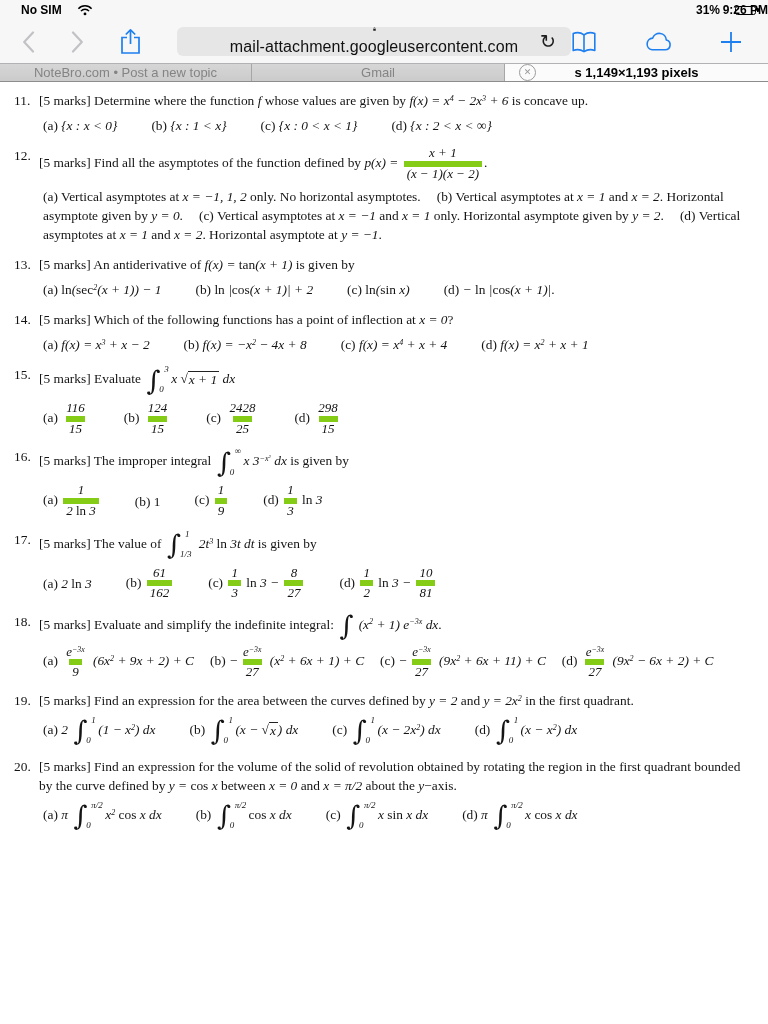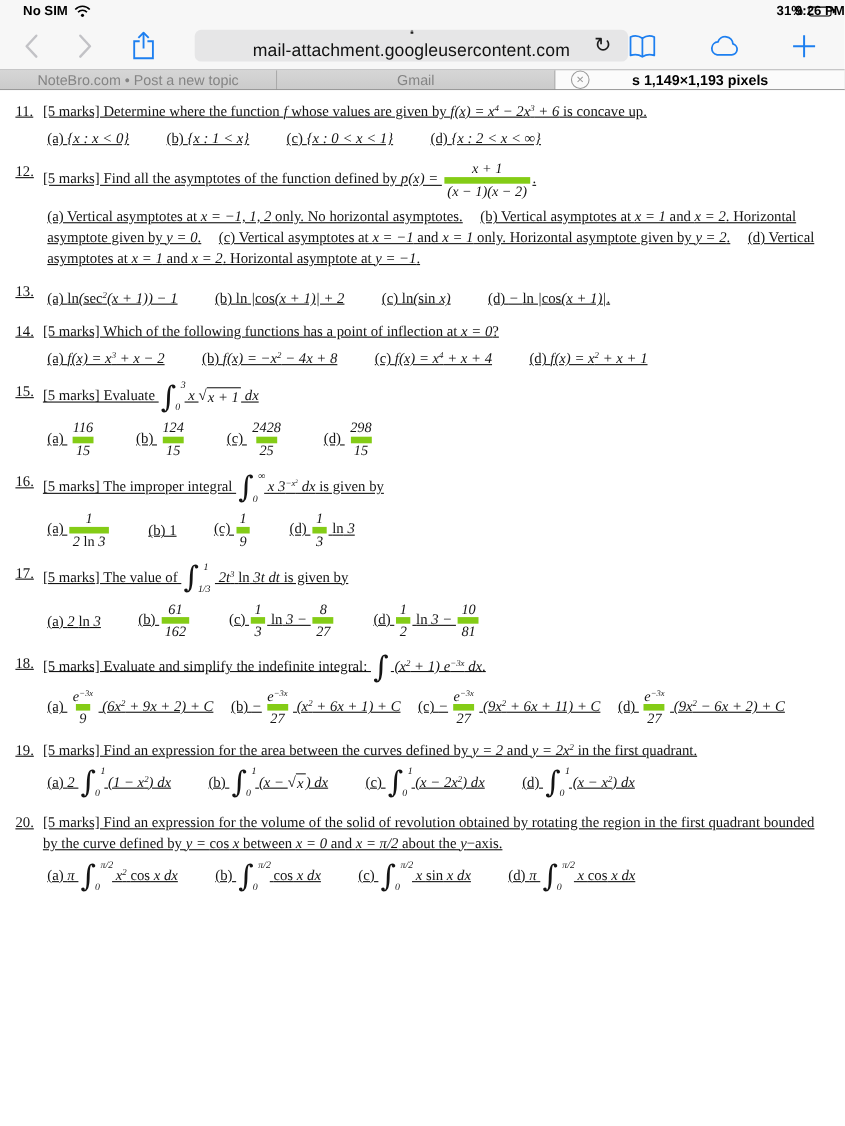--- a/index.html
+++ b/index.html
@@ -2,21 +2,21 @@
 <html><head>
 <meta charset="utf-8">
 <style>
   * { box-sizing: border-box; }
   html,body { margin:0; padding:0; width:768px; height:1024px; overflow:hidden; background:#fff; }
   body { font-family:"Liberation Sans","DejaVu Sans",sans-serif; -webkit-font-smoothing:antialiased; }
 
   
   .status-bar { height:20px; background:#f7f7f7; display:flex; align-items:center;
     justify-content:space-between; padding:0 9px; font-size:12px; color:#000; position:relative; }
-  .sb-left, .sb-right { display:flex; align-items:center; gap:5px; font-weight:600;padding-left:12px; }
+  .sb-left, .sb-right { display:flex; align-items:center; gap:15px; font-weight:600;padding-left:12px; }
   .sb-time { position:absolute; left:0; right:0; text-align:right; font-weight:700; }
   .wifi-svg { display:inline-block; }
   .battery { display:inline-flex; align-items:center; }
   .batt-body { width:21px; height:9px; border:1px solid #000; border-radius:2.5px; padding:1px; }
   .batt-fill { height:100%; background:#000; border-radius:1px; }
   .batt-nub { width:2px; height:4px; background:#000; border-radius:0 1px 1px 0; margin-left:1px; }
 
   
   .nav-bar { height:44px; background:#f7f7f7; border-bottom:1px solid #b2b2b4;
     display:flex; align-items:center; padding:0 22px; }
@@ -35,21 +35,21 @@
   .tab { display:flex; align-items:center; justify-content:center; font-size:13px; color:#848484;
     border-right:1px solid #a6a6a6; background:linear-gradient(#d6d6d6,#cbcbcb); position:relative; }
   .tab-1 { width:252px; } .tab-2 { width:253px; } .tab-3 { flex:1; border-right:none; }
   .tab.active { background:#fbfbfb; color:#000; font-weight:700; }
   .tab-close { position:absolute; left:14px; width:17px; height:17px; border:1px solid #9a9a9a;
     border-radius:50%; color:#9a9a9a; font-size:9px; line-height:15px; text-align:center; font-weight:400; }
 
   
   .content { height:928px; background:#fff; overflow:hidden; padding:9px 13px 0 14px;
     font-family:"Liberation Serif","DejaVu Serif",serif; font-size:13.4px; color:#141414; line-height:1.42; }
-  .question { display:flex; margin-bottom:11px;text-decoration:underline; }
+  .question { display:flex; margin-bottom:11px; }
   .qnum { min-width:25px; flex:none; }
   .qbody { flex:1; }
   .opts-row { display:flex; flex-wrap:wrap; align-items:center; column-gap:34px; row-gap:3px; margin-top:6px; padding-left:4px; }
   .opts-flow { margin-top:6px; padding-left:4px; }
   .optgap { display:inline-block; width:16px; }
   .mi { font-style:italic; }
   .up { font-style:normal; }
   sup, sub { font-size:0.6em; line-height:0; }
   sup { vertical-align:0.55em; }
   .frac { display:inline-flex; flex-direction:column; align-items:center; vertical-align:middle;
@@ -170,20 +170,21 @@
           <div class="qtext"><span>[5 marks] Find all the asymptotes of the function defined by </span><span class="mi">p(x) = </span><span class="frac">
               <span class="num"><span class="mi">x + 1</span></span>
               <span class="den"><span class="mi">(x − 1)(x − 2)</span></span>
             </span><span>.</span></div>
           <div class="opts-flow"><span class="opt"><span>(a) Vertical asymptotes at </span><span class="mi">x = −1, 1, 2</span><span> only. No horizontal asymptotes.</span></span><span class="optgap"></span><span class="opt"><span>(b) Vertical asymptotes at </span><span class="mi">x = 1</span><span> and </span><span class="mi">x = 2</span><span>. Horizontal asymptote given by </span><span class="mi">y = 0</span><span>.</span></span><span class="optgap"></span><span class="opt"><span>(c) Vertical asymptotes at </span><span class="mi">x = −1</span><span> and </span><span class="mi">x = 1</span><span> only. Horizontal asymptote given by </span><span class="mi">y = 2</span><span>.</span></span><span class="optgap"></span><span class="opt"><span>(d) Vertical asymptotes at </span><span class="mi">x = 1</span><span> and </span><span class="mi">x = 2</span><span>. Horizontal asymptote at </span><span class="mi">y = −1</span><span>.</span></span></div>
         </div>
       </div>
       <div class="question">
         <span class="qnum">13.</span>
         <div class="qbody">
+          <div class="qtext"><span>[5 marks] An antiderivative of </span><span class="mi">f(x) = </span><span class="up">tan</span><span class="mi">(x + 1)</span><span> is given by</span></div>
           <div class="opts-row">
             <span class="opt"><span>(a) </span><span class="up">ln</span><span class="mi">(</span><span class="up">sec</span><sup><span class="mi">2</span></sup><span class="mi">(x + 1)) − 1</span></span>
             <span class="opt"><span>(b) </span><span class="up">ln</span><span class="mi"> |</span><span class="up">cos</span><span class="mi">(x + 1)| + 2</span></span>
             <span class="opt"><span>(c) </span><span class="up">ln</span><span class="mi">(</span><span class="up">sin</span><span class="mi"> x)</span></span>
             <span class="opt"><span>(d) </span><span class="mi">− </span><span class="up">ln</span><span class="mi"> |</span><span class="up">cos</span><span class="mi">(x + 1)|</span><span>.</span></span>
           </div>
         </div>
       </div>
       <div class="question">
         <span class="qnum">14.</span>

